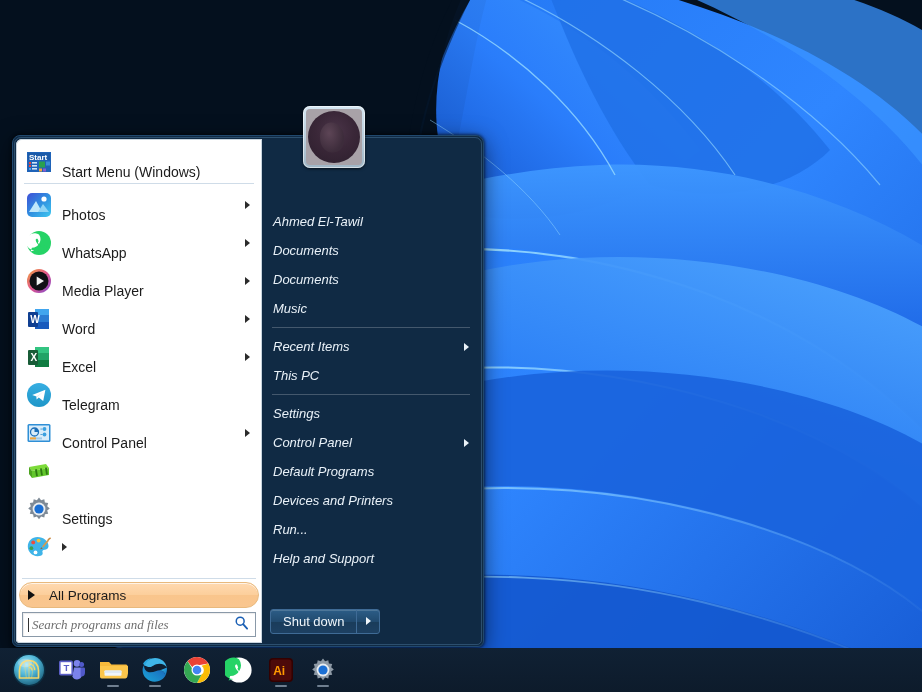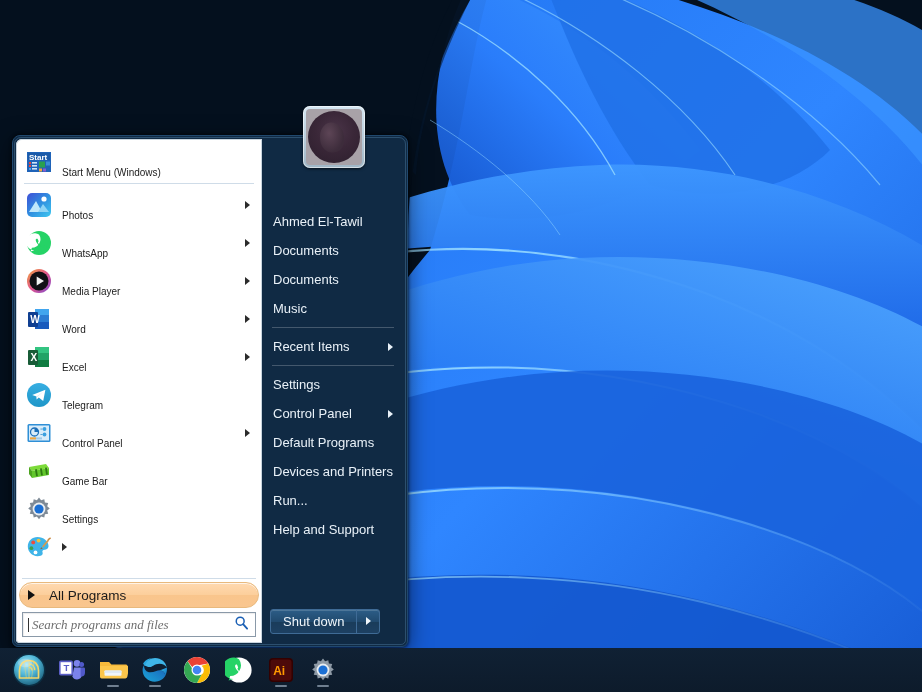--- a/index.html
+++ b/index.html
@@ -19,21 +19,21 @@
   #wallpaper {
     position: absolute; inset: 0;
     background: #04101e;
   }
   #wallpaper svg { display: block; width: 922px; height: 692px; }
 
   
   #start-menu {
     position: absolute;
     left: 12px; top: 135px;
-    width: 396px; height: 512px;
+    width: 472px; height: 512px;
     border-radius: 8px 8px 6px 6px;
     background: #102a44;
     border: 1px solid #20486e;
     box-shadow: 0 0 3px 1px rgba(0,0,0,.55), 0 6px 22px rgba(0,0,0,.55);
     display: flex;
     overflow: visible;
   }
   #start-menu::before {
     
     content: "";
@@ -70,21 +70,21 @@
     position: relative;
   }
   .prog-icon {
     width: 26px; height: 26px;
     flex: 0 0 26px;
     margin-right: 10px;
     position: relative;
   }
   .prog-icon svg { display:block; width: 26px; height: 26px; }
   .prog-label {
-    font-size: 10px;
+    font-size: 14px;
     color: #1b1b1b;
     flex: 1 1 auto;
     white-space: nowrap;
     margin-top: 20px;
   }
   .submenu-arrow {
     width: 0; height: 0;
     border-left: 5px solid #2b2b2b;
     border-top: 4px solid transparent;
     border-bottom: 4px solid transparent;
@@ -166,20 +166,21 @@
   #places {
     flex: 1 1 auto;
     padding: 68px 0 0 0;
   }
   .place-item {
     display: flex;
     align-items: center;
     height: 29px;
     padding: 0 8px 0 11px;
     cursor: default;
+    font-style: italic;
   }
   .place-label {
     flex: 1 1 auto;
     font-size: 13px;
     color: #e9f1f8;
     white-space: nowrap;
   }
   .place-arrow {
     width: 0; height: 0;
     border-left: 5px solid #e9f1f8;
@@ -520,21 +521,20 @@
           <span class="prog-icon">
             <svg viewBox="0 0 26 26">
               <path d="M3,9 L20,6 L23,10 L6,13 Z" fill="#7ddb3a"></path>
               <path d="M3,9 L6,13 L6,20 L3,16 Z" fill="#4ca31f"></path>
               <path d="M6,13 L23,10 L23,17 L6,20 Z" fill="#62c62c"></path>
               <rect x="9" y="11.4" width="1.8" height="7" fill="#2e7a12" transform="rotate(-9 9 11.4)"></rect>
               <rect x="14" y="10.6" width="1.8" height="7" fill="#2e7a12" transform="rotate(-9 14 10.6)"></rect>
               <rect x="19" y="9.8" width="1.8" height="7" fill="#2e7a12" transform="rotate(-9 19 9.8)"></rect>
             </svg>
           </span>
-          <span class="prog-label">Game Bar</span>
         </div>
 
         <div class="prog-item">
           <span class="prog-icon">
             <svg viewBox="0 0 26 26">
               <path d="M13,1.6 l2.1,2.6 l3.2,-1 l0.6,3.3 l3.3,0.6 l-1,3.2 l2.6,2.1 l-2.6,2.1 l1,3.2 l-3.3,0.6 l-0.6,3.3 l-3.2,-1 l-2.1,2.6 l-2.1,-2.6 l-3.2,1 l-0.6,-3.3 l-3.3,-0.6 l1,-3.2 l-2.6,-2.1 l2.6,-2.1 l-1,-3.2 l3.3,-0.6 l0.6,-3.3 l3.2,1 Z" fill="#7e8a96"></path>
               <circle cx="13" cy="13" r="6.4" fill="#e9edf1"></circle>
               <circle cx="13" cy="13" r="4.6" fill="#1a6fd4"></circle>
             </svg>
           </span>
@@ -596,20 +596,23 @@
         </div>
         <div class="place-item">
           <span class="place-label">Music</span>
         </div>
 
         <div class="place-divider"></div>
 
         <div class="place-item">
           <span class="place-label">Recent Items</span>
           <span class="place-arrow"></span>
+        </div>
+        <div class="place-item">
+          <span class="place-label">This PC</span>
         </div>
 
         <div class="place-divider"></div>
 
         <div class="place-item">
           <span class="place-label">Settings</span>
         </div>
         <div class="place-item">
           <span class="place-label">Control Panel</span>
           <span class="place-arrow"></span>

